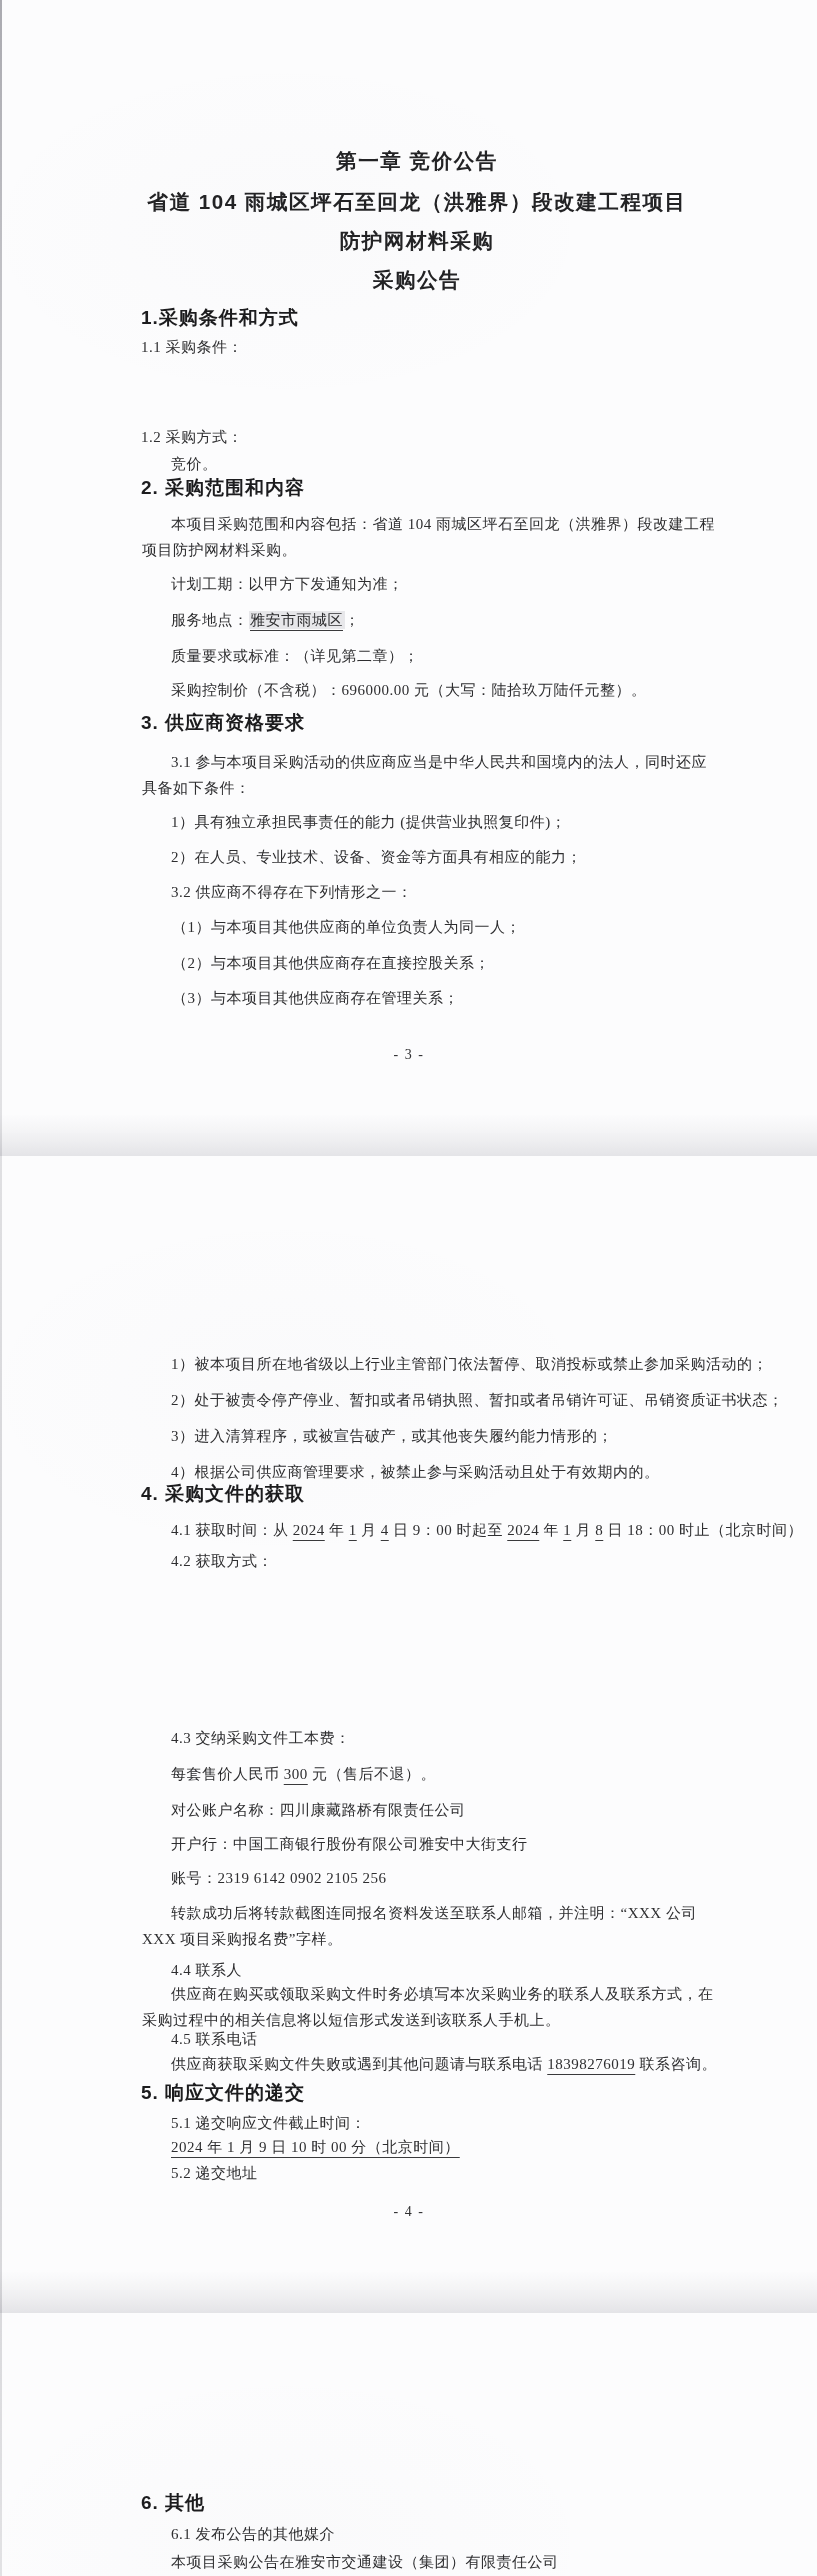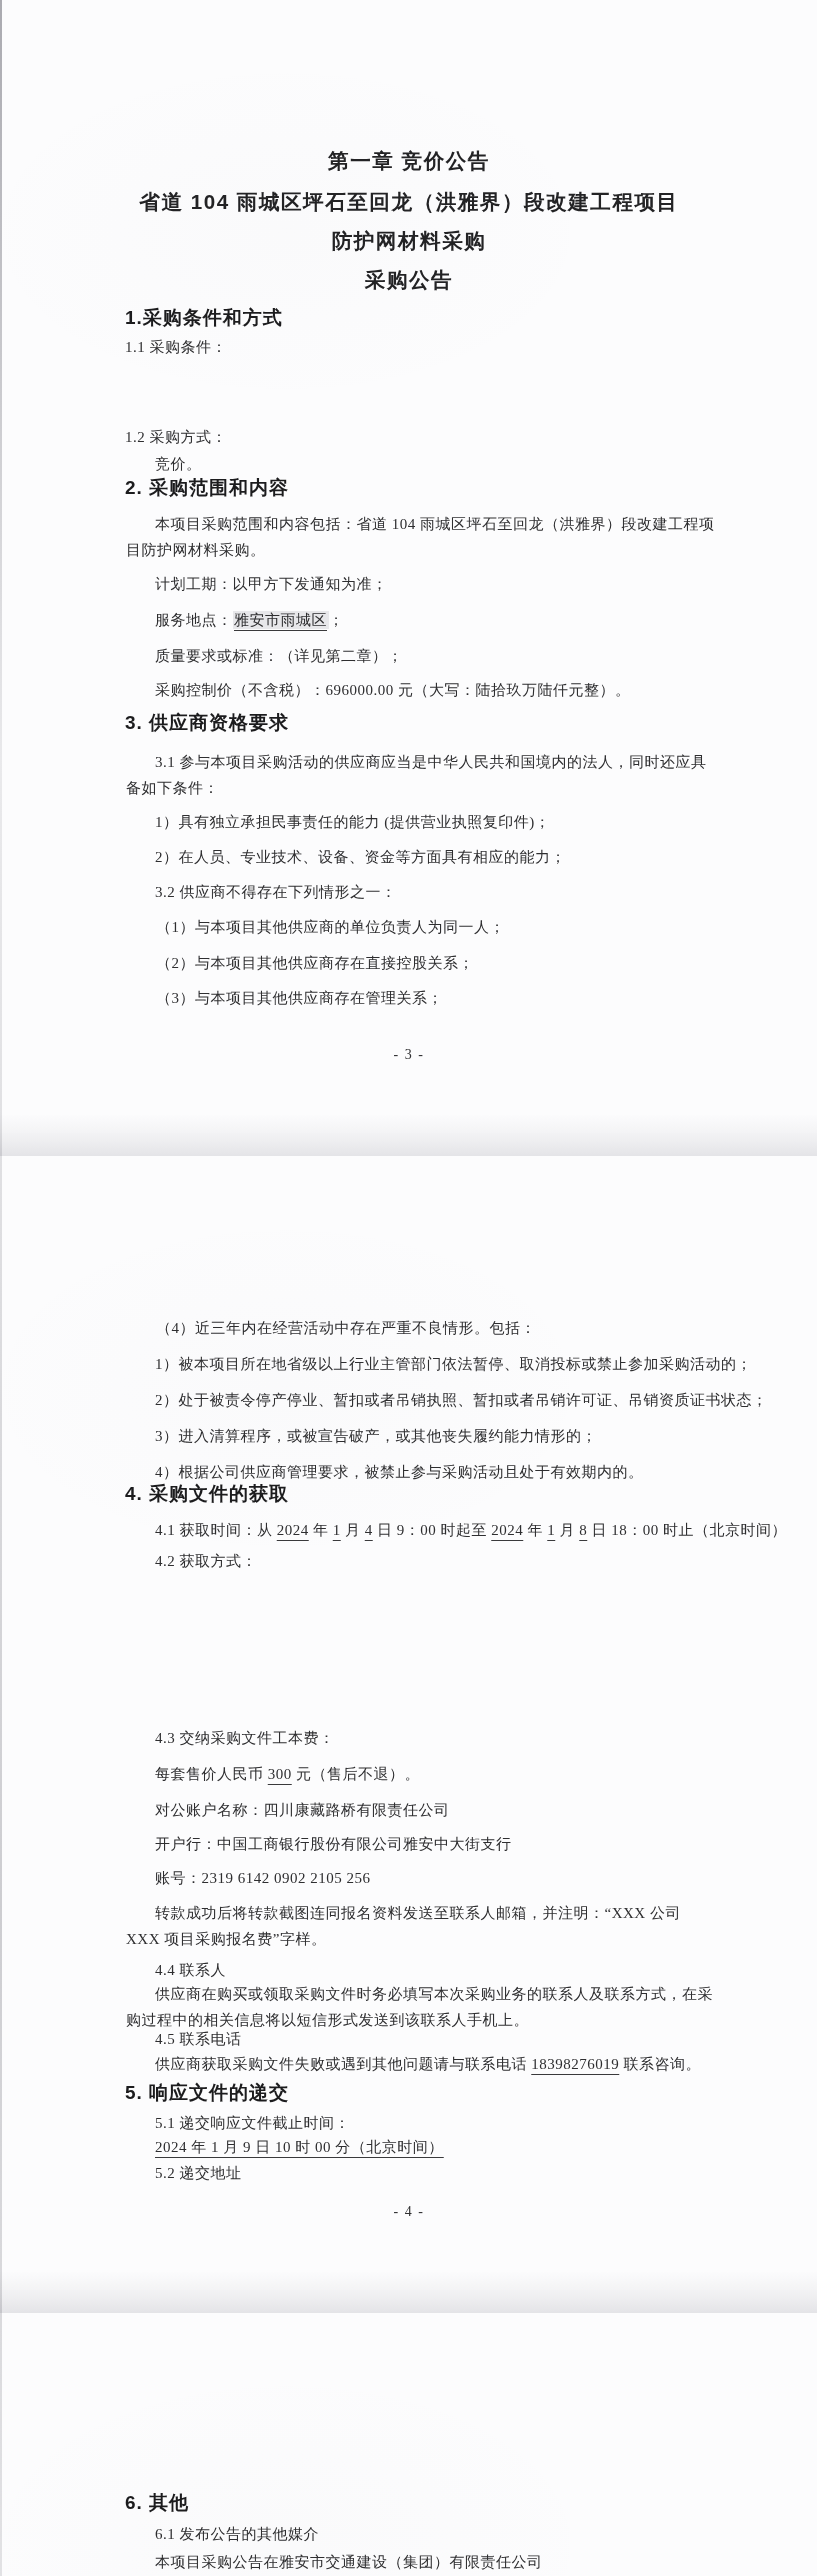--- a/index.html
+++ b/index.html
@@ -1,21 +1,21 @@
 <!DOCTYPE html>
 <html style="font-size:8.2px"><head>
 <meta charset="utf-8">
 <style>
   * { margin:0; padding:0; box-sizing:border-box; }
   html,body { background:#f4f4f6; }
   body { font-family:"Liberation Serif","DejaVu Serif",serif; }
   .doc { position:relative; width:818px; height:3468px; margin:0 auto; background:#fcfcfd; overflow:hidden; color:#2e2e30; }
   .page { position:absolute; left:0; width:818px; height:1156px; background:
       radial-gradient(464px 258px at 35% 20%, rgba(120,120,135,0.015), transparent 70%), #fcfcfd; }
-  .blk { position:absolute; font-size:15px; line-height:26px; letter-spacing:0.5px; }
+  .blk { position:absolute; font-size:15px; line-height:26px; letter-spacing:0.5px;padding-left:16px; }
   .w { width:592px; }
   .w2 { width:598px; }
   .indent { text-indent:29px; }
   .nowrap { white-space:nowrap;text-align:center; }
   .center { left:0 !important; width:818px; text-align:center; }
   .title { font-family:"Liberation Sans","DejaVu Sans",sans-serif; font-weight:700; font-size:20.6px; line-height:26px; letter-spacing:1.5px; color:#232325; }
   .hsec { font-family:"Liberation Sans","DejaVu Sans",sans-serif; font-weight:700; font-size:19px; line-height:24px; letter-spacing:1px; color:#1c1c1e; }
   .u { text-decoration:underline; text-decoration-thickness:1.3px; text-underline-offset:4.6px; text-decoration-color:#3a3a3c; }
   .field { background:#e7e7ea; padding:1px 1.5px; }
   .pageno { position:absolute; top:1047px; left:0; width:818px; text-align:center; font-size:14px; letter-spacing:1.5px; color:#2f2f31; }
@@ -60,21 +60,20 @@
     <div class="blk nowrap" style="top:879px;left:155px">3.2 供应商不得存在下列情形之一：</div>
     <div class="blk nowrap" style="top:914px;left:156px">（1）与本项目其他供应商的单位负责人为同一人；</div>
     <div class="blk nowrap" style="top:950px;left:156px">（2）与本项目其他供应商存在直接控股关系；</div>
     <div class="blk nowrap" style="top:985px;left:156px">（3）与本项目其他供应商存在管理关系；</div>
 
     <div class="pageno">- 3 -</div>
     <div class="bottom-blur"></div>
   </section>
 
   <section class="page" style="top:1157px">
-    <div class="blk nowrap" style="top:158px;left:156px">（4）近三年内在经营活动中存在严重不良情形。包括：</div>
     <div class="blk nowrap" style="top:194px;left:155px">1）被本项目所在地省级以上行业主管部门依法暂停、取消投标或禁止参加采购活动的；</div>
     <div class="blk nowrap" style="top:230px;left:155px">2）处于被责令停产停业、暂扣或者吊销执照、暂扣或者吊销许可证、吊销资质证书状态；</div>
     <div class="blk nowrap" style="top:266px;left:155px">3）进入清算程序，或被宣告破产，或其他丧失履约能力情形的；</div>
     <div class="blk nowrap" style="top:302px;left:155px">4）根据公司供应商管理要求，被禁止参与采购活动且处于有效期内的。</div>
 
     <div class="blk hsec" style="top:325px;left:125px">4. 采购文件的获取</div>
     <div class="blk nowrap" style="top:360px;left:155px">
       <span>4.1 获取时间：从 </span><span class="u">2024</span><span> 年 </span><span class="u">1</span><span> 月 </span><span class="u">4</span><span> 日 9：00 时起至 </span><span class="u">2024</span><span> 年 </span><span class="u">1</span><span> 月 </span><span class="u">8</span><span> 日 18：00 时止（北京时间）</span>
     </div>
     <div class="blk nowrap" style="top:391px;left:155px">4.2 获取方式：</div>

